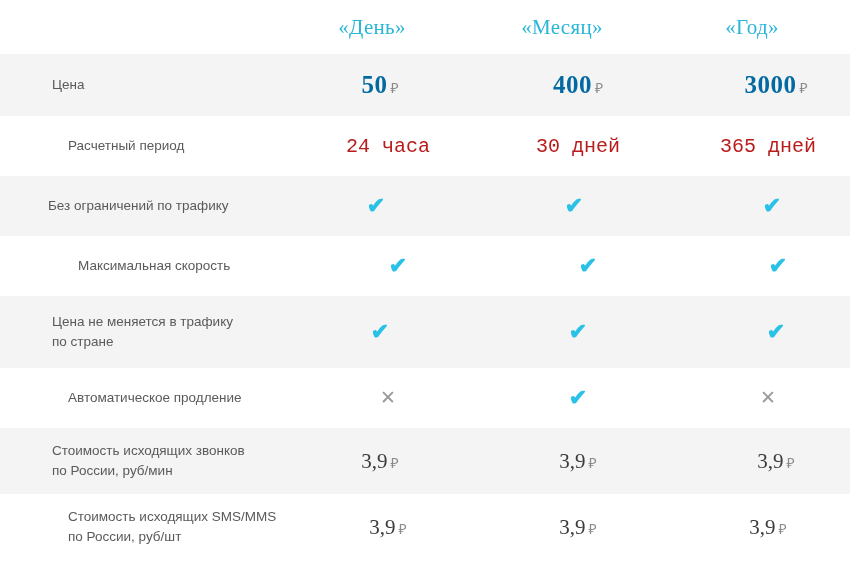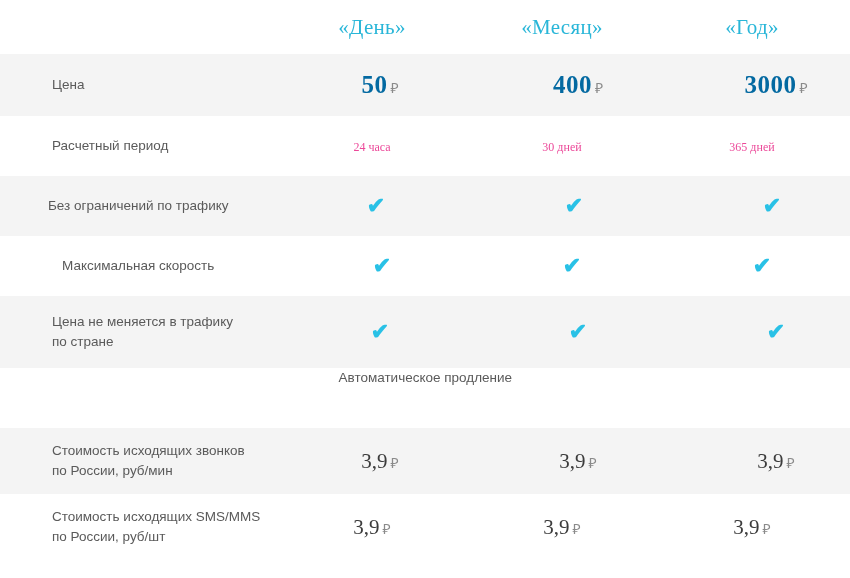--- a/index.html
+++ b/index.html
@@ -55,20 +55,21 @@
     padding-left: 32px;
     box-sizing: border-box;
     min-height: 60px;
   }
   .row.shaded {
     background: #f4f4f4;
     gap: 8px;
   }
   .row.plain {
     background: #ffffff;
+    margin-left: 16px;
   }
   .feature-label {
     font-size: 13.5px;
     color: #5a5a5a;
     line-height: 1.45;
     font-family: "Liberation Sans", sans-serif;
   }
   .price {
     font-family: "Liberation Serif", serif;
     font-size: 25px;
@@ -77,23 +78,23 @@
     letter-spacing: 0.5px;
   }
   .rub {
     font-size: 14px;
     font-weight: normal;
     color: #8a8a8a;
     margin-left: 3px;
     font-family: "Liberation Serif", serif;
   }
   .value-text {
-    font-family: Liberation Serif, serif;
-    font-size: 12px;
-    color: #ec4899;
+    font-family: Liberation Mono, monospace;
+    font-size: 20px;
+    color: #b91c1c;
   }
   .rate {
     font-family: "Liberation Serif", serif;
     font-size: 21px;
     color: #3c3c3c;
   }
   .check {
     display: inline-block;
     width: 22px;
     height: 22px;
@@ -108,21 +109,21 @@
     height: 22px;
     line-height: 22px;
     color: #9a9a9a;
     font-size: 19px;
   }
   .row-h1 { height: 62px; }
   .row-h2 { height: 60px; }
   .row-h3 { height: 60px; padding-left: 28px; }
   .row-h4 { height: 60px; padding-left: 42px; }
   .row-h5 { height: 72px; }
-  .row-h6 { height: 60px; flex-direction: column; }
+  .row-h6 { height: 60px; }
   .row-h7 { height: 66px; }
   .row-h8 { height: 66px; }
   .two-line { display: block; }
 </style>
 </head>
 <body>
 
 <div class="tariff-table">
 
   <div class="head-row">

